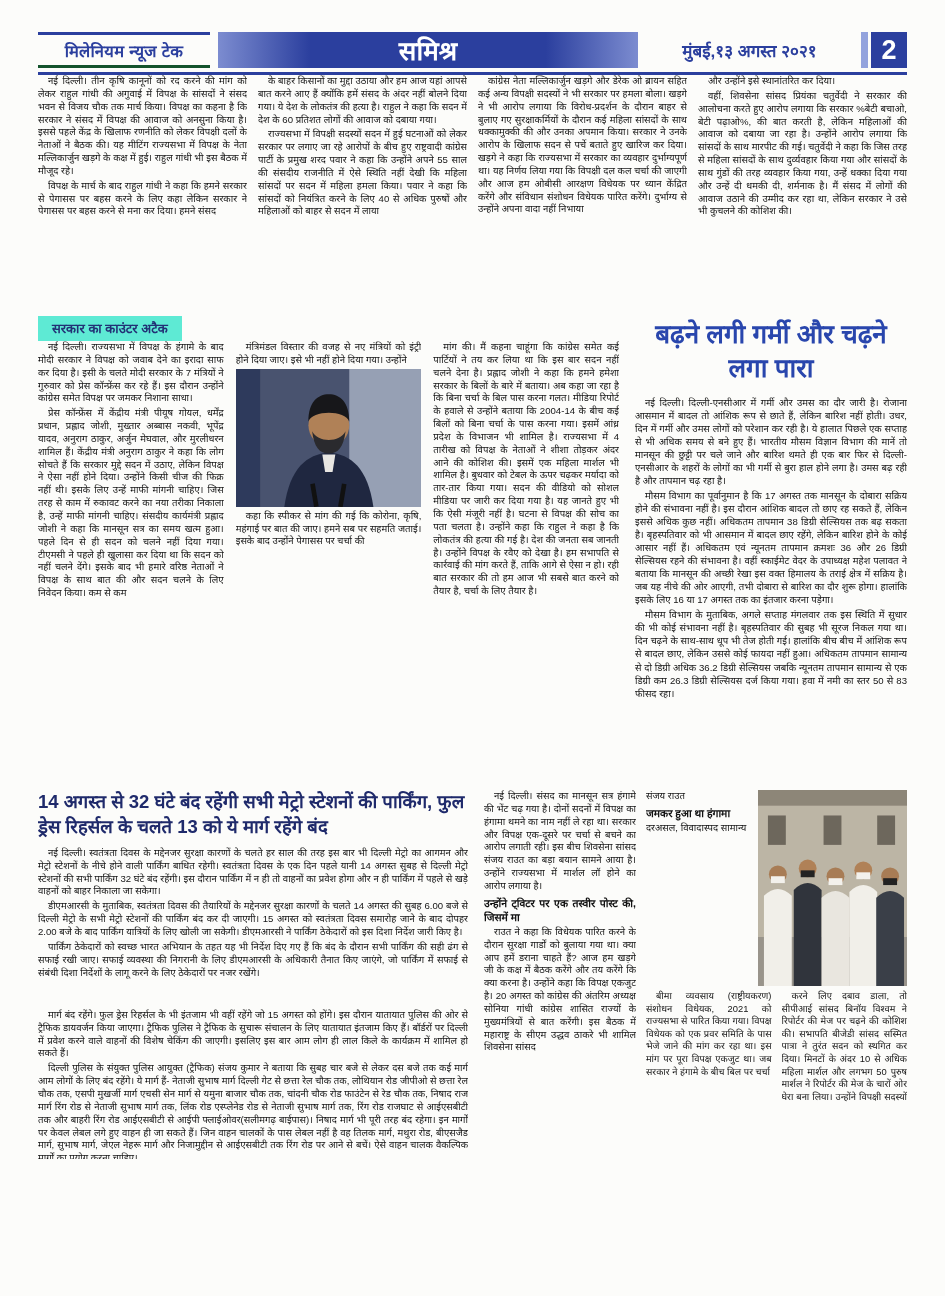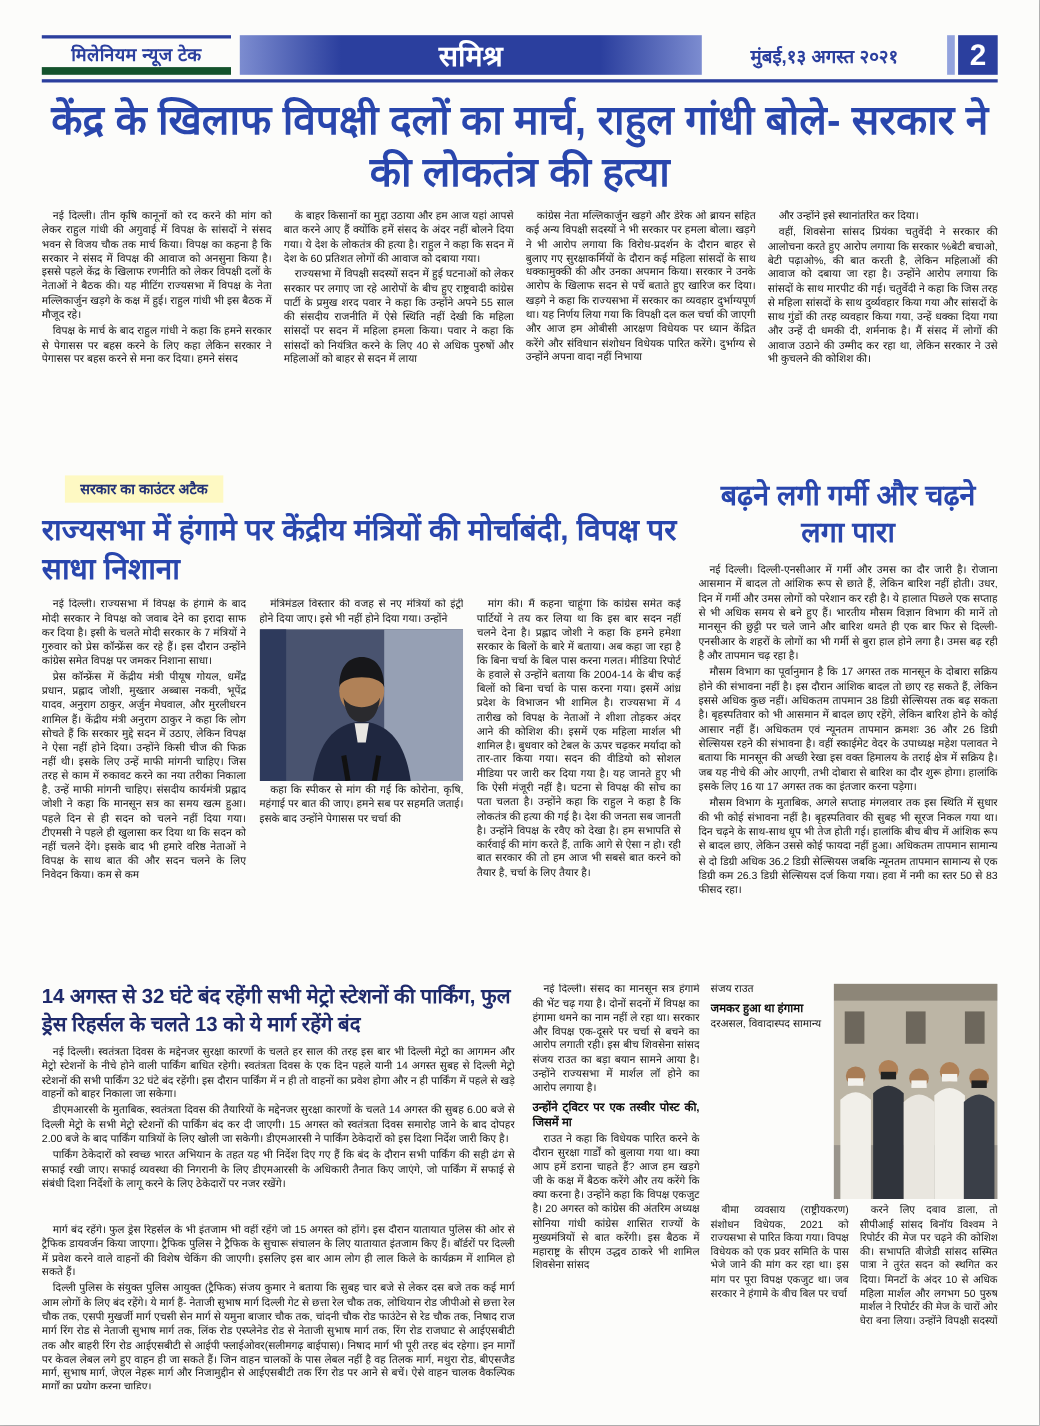--- a/index.html
+++ b/index.html
@@ -6,21 +6,21 @@
   html,body { background:#8e8e8e; }
   body { font-family:"Liberation Sans","DejaVu Sans",sans-serif; }
   .page {
     width:945px; height:1296px; margin:0 auto; background:#fcfcfa;
     padding:32px 38px 12px 38px; overflow:hidden; position:relative;
     box-shadow:0 0 8px rgba(0,0,0,.4);
   }
   
   .masthead { display:flex; align-items:stretch; height:36px; }
   .brand-box {
-    flex:0 0 172px; border-top:3px solid #2b3f9e; border-bottom:7px solid #14532d;
+    flex:0 0 172px; border-top:3px solid #2b3f9e; border-bottom:3px solid #14532d;
     color:#2b3f9e; font-weight:bold; font-size:16.5px;
     display:flex; align-items:center; justify-content:center; letter-spacing:.3px;
   }
   .section-bar {
     flex:0 0 420px; margin-left:8px;
     background:linear-gradient(90deg,#7c8cd0 0%,#2b3f9e 22%,#2b3f9e 78%,#7c8cd0 100%);
     color:#fff; font-weight:bold; font-size:26px;
     display:flex; align-items:center; justify-content:center;
   }
   .date-area {
@@ -43,36 +43,36 @@
   .col p { text-indent:10px; margin-bottom:2px; }
   .photo-col { flex:0 0 248px; }
   .photo-frame { width:100%; display:block; background:#ccc; }
   .photo-frame svg { width:100%; height:100%; display:block; }
   .lead-photo { height:158px; margin-bottom:3px; }
   
   .mid-row { display:flex; gap:16px; margin-top:9px; height:462px; overflow:hidden; }
   .mid-left { flex:1; }
   .mid-right { flex:0 0 272px; }
   .tag {
-    display:inline-block; background:#fef9c3; color:#223175; font-weight:bold;
-    font-size:13px; padding:3px 14px 4px;margin-left:21px;
+    display:inline-block; background:#5eead4; color:#223175; font-weight:bold;
+    font-size:13px; padding:3px 14px 4px;
   }
   .counter-headline {
     color:#2946ad; font-weight:bold; font-size:27px; line-height:1.3; margin:8px 0 9px;
   }
   .counter-body { display:flex; gap:12px; height:348px; overflow:hidden; }
   .pc-photo { height:138px; margin:2px 0 3px; }
   .weather-headline {
     text-align:center; color:#2946ad; font-weight:bold; font-size:26px;
     line-height:1.3; margin:2px 0 10px;
   }
   .weather-body { font-size:9.6px; line-height:1.36; text-align:justify; color:#151515; height:378px; overflow:hidden; }
   .weather-body p { text-indent:10px; margin-bottom:2px; }
   
-  .bottom-row { display:flex; gap:16px; height:372px; overflow:hidden; }
+  .bottom-row { display:flex; gap:16px; margin-top:12px; height:372px; overflow:hidden; }
   .bottom-left { flex:0 0 430px; }
   .bottom-right { flex:1; }
   .bottom-headline {
     color:#1f2a6b; font-weight:bold; font-size:18.5px; line-height:1.35; margin-bottom:7px;
   }
   .metro-body { display:flex; gap:12px; height:312px; overflow:hidden;flex-direction:column; }
   .raut-body { display:flex; gap:10px; height:312px; overflow:hidden; }
   .raut-col1 { flex:0 0 152px; }
   .raut-right { flex:1; display:flex; flex-direction:column; }
   .raut-top { display:flex; gap:8px; }
@@ -91,21 +91,20 @@
   <header class="masthead">
     <div class="brand-box">मिलेनियम न्यूज टेक</div>
     <div class="section-bar">समिश्र</div>
     <div class="date-area">मुंबई,१३ अगस्त २०२१</div>
     <div class="pagenum-stripe"></div>
     <div class="pagenum-box">2</div>
   </header>
   <div class="header-rule"></div>
 
   <section>
-    <h1 class="lead-headline">केंद्र के खिलाफ विपक्षी दलों का मार्च, राहुल गांधी बोले- सरकार ने की लोकतंत्र की हत्या</h1>
     <div class="lead-body">
       <div class="col">
         <p>नई दिल्ली। तीन कृषि कानूनों को रद करने की मांग को लेकर राहुल गांधी की अगुवाई में विपक्ष के सांसदों ने संसद भवन से विजय चौक तक मार्च किया। विपक्ष का कहना है कि सरकार ने संसद में विपक्ष की आवाज को अनसुना किया है। इससे पहले केंद्र के खिलाफ रणनीति को लेकर विपक्षी दलों के नेताओं ने बैठक की। यह मीटिंग राज्यसभा में विपक्ष के नेता मल्लिकार्जुन खड़गे के कक्ष में हुई। राहुल गांधी भी इस बैठक में मौजूद रहे।</p>
         <p>विपक्ष के मार्च के बाद राहुल गांधी ने कहा कि हमने सरकार से पेगासस पर बहस करने के लिए कहा लेकिन सरकार ने पेगासस पर बहस करने से मना कर दिया। हमने संसद</p>
       </div>
       <div class="col">
         <p>के बाहर किसानों का मुद्दा उठाया और हम आज यहां आपसे बात करने आए हैं क्योंकि हमें संसद के अंदर नहीं बोलने दिया गया। ये देश के लोकतंत्र की हत्या है। राहुल ने कहा कि सदन में देश के 60 प्रतिशत लोगों की आवाज को दबाया गया।</p>
         <p>राज्यसभा में विपक्षी सदस्यों सदन में हुई घटनाओं को लेकर सरकार पर लगाए जा रहे आरोपों के बीच हुए राष्ट्रवादी कांग्रेस पार्टी के प्रमुख शरद पवार ने कहा कि उन्होंने अपने 55 साल की संसदीय राजनीति में ऐसे स्थिति नहीं देखी कि महिला सांसदों पर सदन में महिला हमला किया। पवार ने कहा कि सांसदों को नियंत्रित करने के लिए 40 से अधिक पुरुषों और महिलाओं को बाहर से सदन में लाया</p>
       </div>
       <div class="col">
@@ -115,21 +114,20 @@
         <p>और उन्होंने इसे स्थानांतरित कर दिया।</p>
         <p>वहीं, शिवसेना सांसद प्रियंका चतुर्वेदी ने सरकार की आलोचना करते हुए आरोप लगाया कि सरकार %बेटी बचाओ, बेटी पढ़ाओ%, की बात करती है, लेकिन महिलाओं की आवाज को दबाया जा रहा है। उन्होंने आरोप लगाया कि सांसदों के साथ मारपीट की गई। चतुर्वेदी ने कहा कि जिस तरह से महिला सांसदों के साथ दुर्व्यवहार किया गया और सांसदों के साथ गुंडों की तरह व्यवहार किया गया, उन्हें धक्का दिया गया और उन्हें दी धमकी दी, शर्मनाक है। मैं संसद में लोगों की आवाज उठाने की उम्मीद कर रहा था, लेकिन सरकार ने उसे भी कुचलने की कोशिश की।</p>
       </div>
     </div>
   </section>
 
   <div class="mid-row">
 
     <section class="mid-left">
       <span class="tag">सरकार का काउंटर अटैक</span>
-      <h2 class="counter-headline">राज्यसभा में हंगामे पर केंद्रीय मंत्रियों की मोर्चाबंदी, विपक्ष पर साधा निशाना</h2>
       <div class="counter-body">
         <div class="col">
           <p>नई दिल्ली। राज्यसभा में विपक्ष के हंगामे के बाद मोदी सरकार ने विपक्ष को जवाब देने का इरादा साफ कर दिया है। इसी के चलते मोदी सरकार के 7 मंत्रियों ने गुरुवार को प्रेस कॉन्फ्रेंस कर रहे हैं। इस दौरान उन्होंने कांग्रेस समेत विपक्ष पर जमकर निशाना साधा।</p>
           <p>प्रेस कॉन्फ्रेंस में केंद्रीय मंत्री पीयूष गोयल, धर्मेंद्र प्रधान, प्रह्लाद जोशी, मुख्तार अब्बास नकवी, भूपेंद्र यादव, अनुराग ठाकुर, अर्जुन मेघवाल, और मुरलीधरन शामिल हैं। केंद्रीय मंत्री अनुराग ठाकुर ने कहा कि लोग सोचते हैं कि सरकार मुद्दे सदन में उठाए, लेकिन विपक्ष ने ऐसा नहीं होने दिया। उन्होंने किसी चीज की फिक्र नहीं थी। इसके लिए उन्हें माफी मांगनी चाहिए। जिस तरह से काम में रुकावट करने का नया तरीका निकाला है, उन्हें माफी मांगनी चाहिए। संसदीय कार्यमंत्री प्रह्लाद जोशी ने कहा कि मानसून सत्र का समय खत्म हुआ। पहले दिन से ही सदन को चलने नहीं दिया गया। टीएमसी ने पहले ही खुलासा कर दिया था कि सदन को नहीं चलने देंगे। इसके बाद भी हमारे वरिष्ठ नेताओं ने विपक्ष के साथ बात की और सदन चलने के लिए निवेदन किया। कम से कम</p>
         </div>
         <div class="col">
           <p>मंत्रिमंडल विस्तार की वजह से नए मंत्रियों को इंट्री होने दिया जाए। इसे भी नहीं होने दिया गया। उन्होंने</p>
           <div class="photo-frame pc-photo">
             <svg viewBox="0 0 200 142" preserveAspectRatio="none" aria-hidden="true">
               <rect width="200" height="142" fill="#49536f"></rect>

